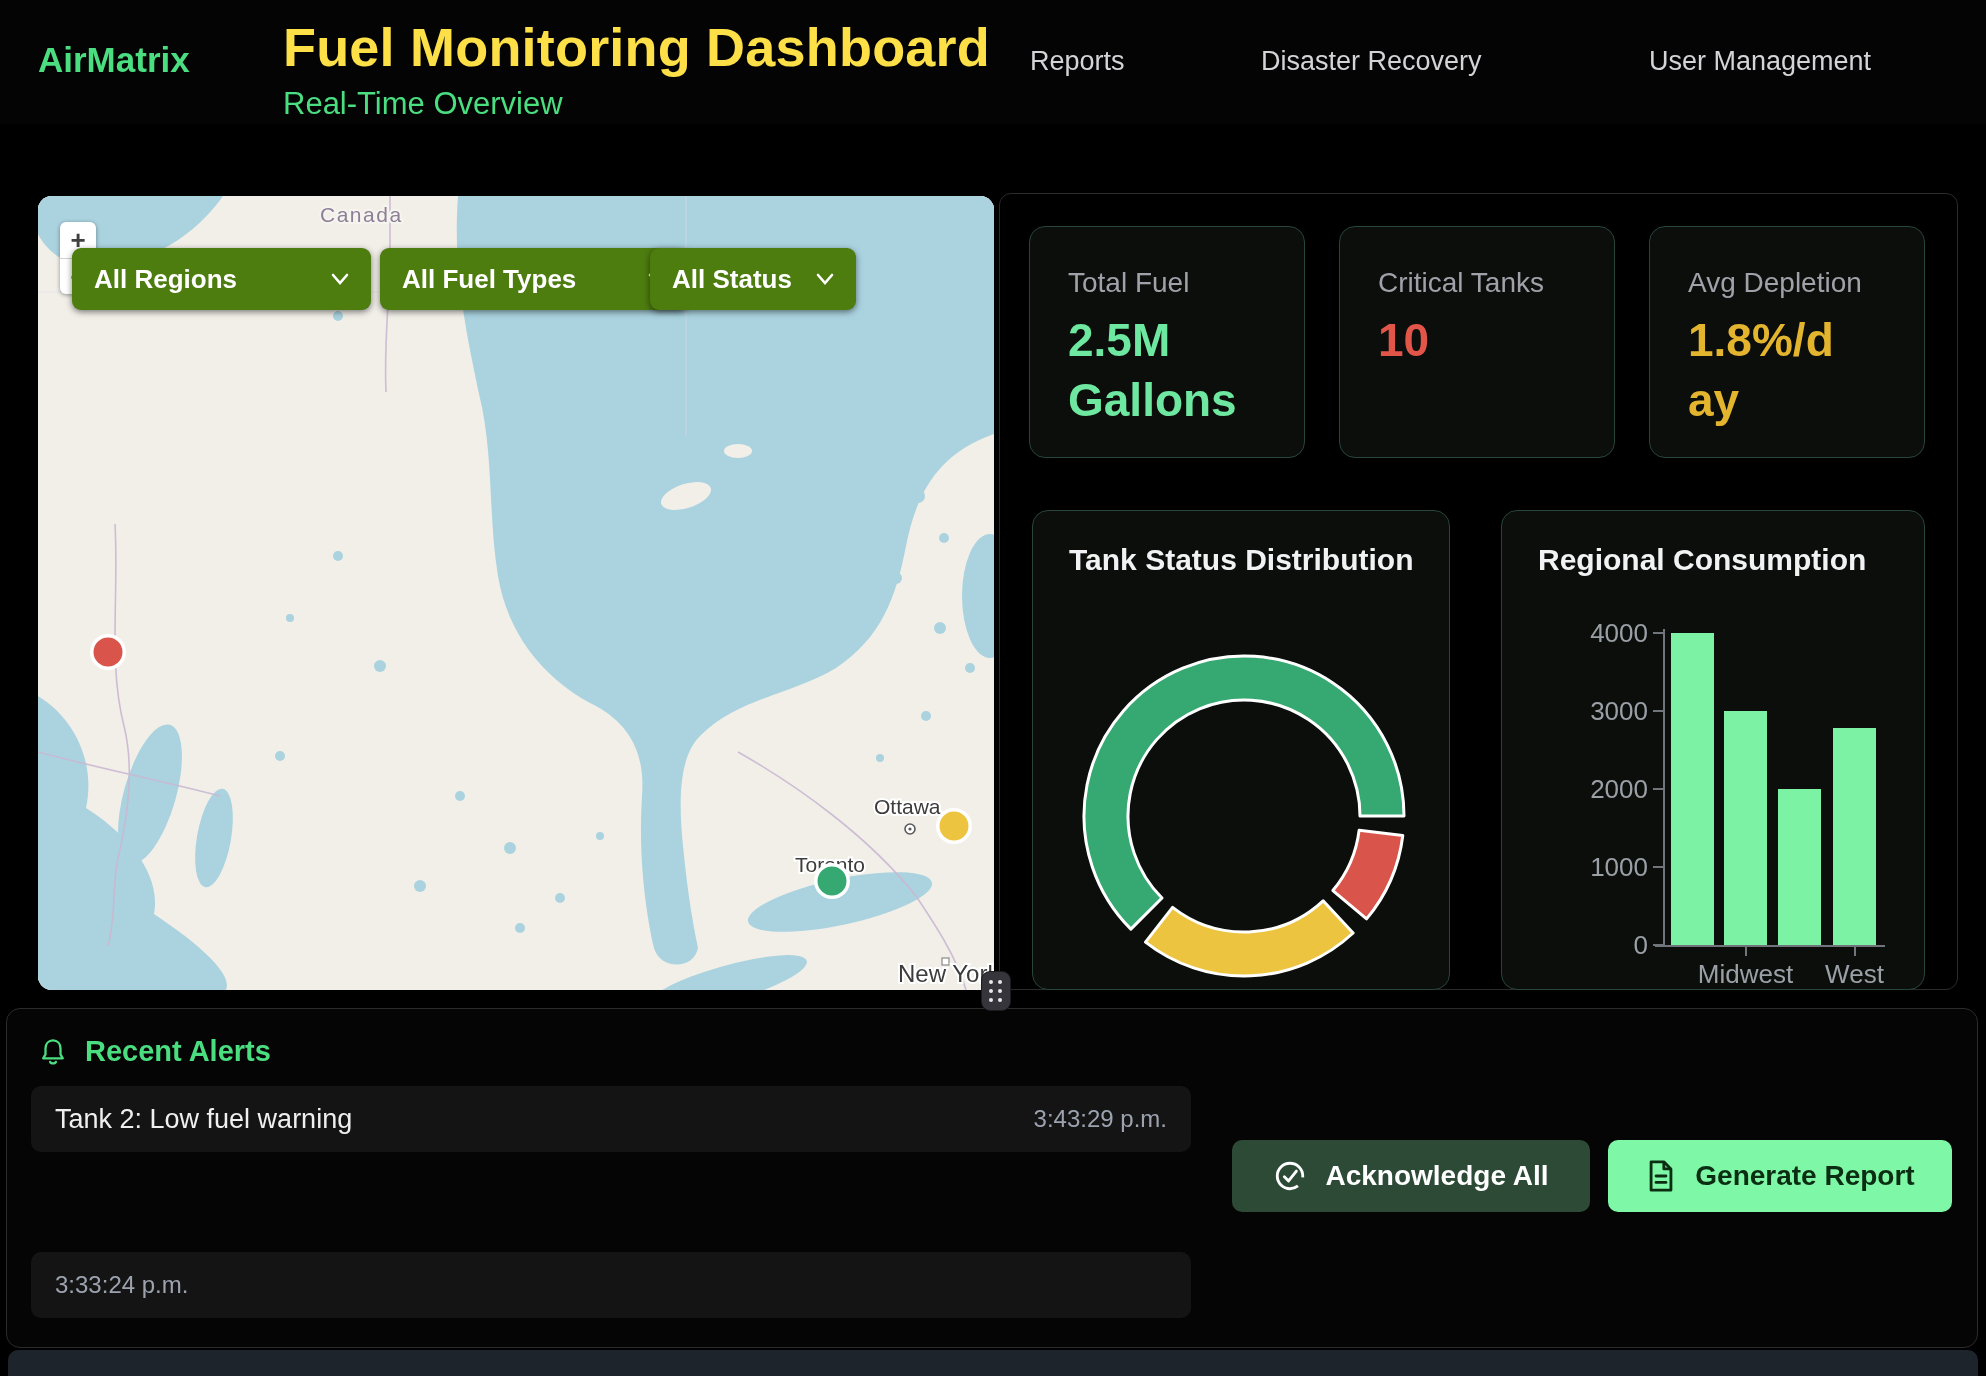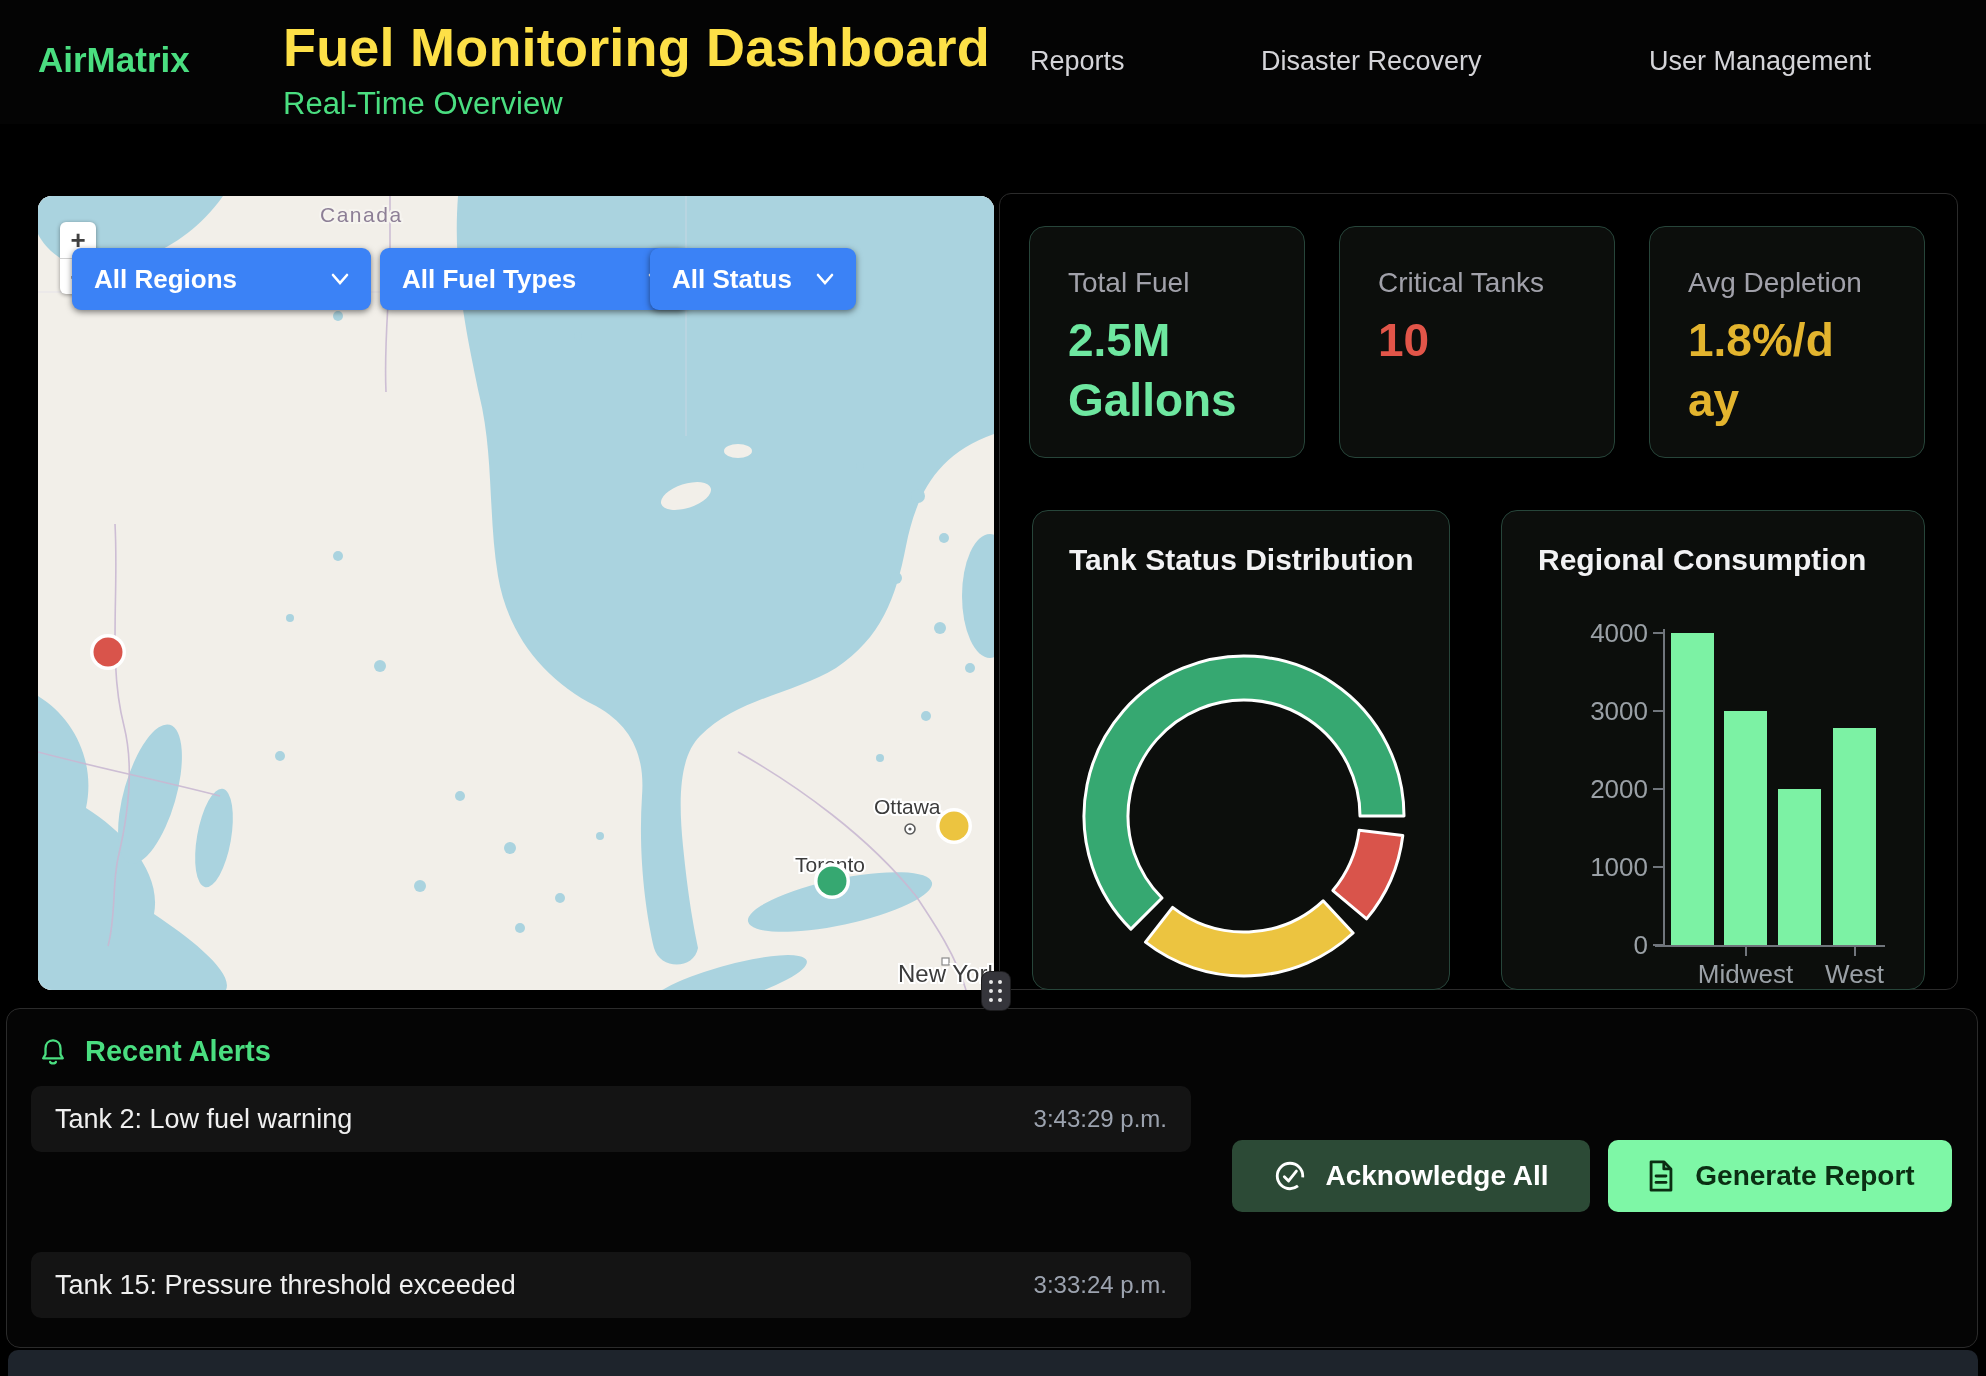--- a/index.html
+++ b/index.html
@@ -22,21 +22,21 @@
 
   
   #map { position:absolute; left:38px; top:196px; width:956px; height:794px;
          border-radius:14px; overflow:hidden; background:#f2efe9; }
   #map svg { display:block; }
   #zoom-ctrl { position:absolute; left:22px; top:26px; width:36px; height:72px; background:#fff;
                border-radius:6px; box-shadow:0 1px 4px rgba(0,0,0,.4); z-index:1; }
   #zoom-in, #zoom-out { width:36px; height:36px; display:flex; align-items:center; justify-content:center;
                font-size:26px; font-weight:700; color:#404040; cursor:pointer; }
   #zoom-ctrl .divider { height:1px; background:#d0d0d0; }
-  .map-filter { position:absolute; top:52px; height:62px; background:#3b82f6; border-radius:9px;
+  .map-filter { position:absolute; top:52px; height:62px; background:#4d7c0f; border-radius:9px;
                 display:flex; align-items:center; justify-content:space-between; padding:5px 22px;
                 color:#fff; font-size:26px; font-weight:600; z-index:2; cursor:pointer;
                 box-shadow:0 2px 6px rgba(0,0,0,.5); }
   #filter-region { left:34px;  width:299px; }
   #filter-fuel   { left:342px; width:308px; }
   #filter-status { left:612px; width:206px; }
   .chev { width:18px; height:12px; margin-left:16px; flex:0 0 auto; }
   #resize-handle { position:absolute; left:982px; top:972px; width:28px; height:38px;
                    background:#35353b; border-radius:8px; z-index:3; display:grid;
                    grid-template-columns:repeat(2,5px); grid-template-rows:repeat(3,5px);
@@ -277,21 +277,20 @@
       <path d="M12,3 C8,3 5.5,6 5.5,10 L5.5,15 L3.5,18.5 L20.5,18.5 L18.5,15 L18.5,10 C18.5,6 16,3 12,3 Z" fill="none" stroke="#4ade80" stroke-width="2" stroke-linejoin="round"></path>
       <path d="M9.5,21.5 C10,23.2 14,23.2 14.5,21.5" fill="none" stroke="#4ade80" stroke-width="2" stroke-linecap="round"></path>
     </svg>
     <span id="alerts-title">Recent Alerts</span>
   </div>
   <div class="alert-row" id="alert-0">
     <span class="alert-text">Tank 2: Low fuel warning</span>
     <span class="alert-time">3:43:29 p.m.</span>
   </div>
   <div class="alert-row" id="alert-2">
-    <span class="alert-text">Tank 15: Pressure threshold exceeded</span>
     <span class="alert-time">3:33:24 p.m.</span>
   </div>
 </div>
 
 <button class="action-btn" id="ack-btn">
   <svg width="34" height="34" viewBox="0 0 24 24">
     <circle cx="12" cy="12" r="9" fill="none" stroke="#fff" stroke-width="2" stroke-dasharray="50 7" stroke-dashoffset="-8"></circle>
     <polyline points="8,12.5 11,15.5 16.5,8.5" fill="none" stroke="#fff" stroke-width="2" stroke-linecap="round" stroke-linejoin="round"></polyline>
   </svg>
   <span>Acknowledge All</span>

